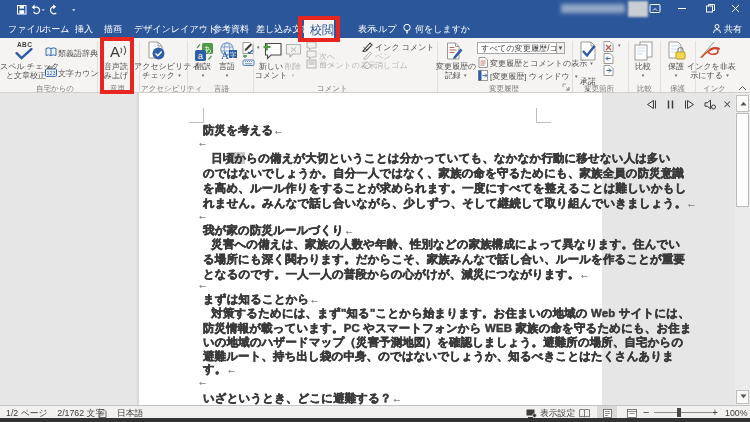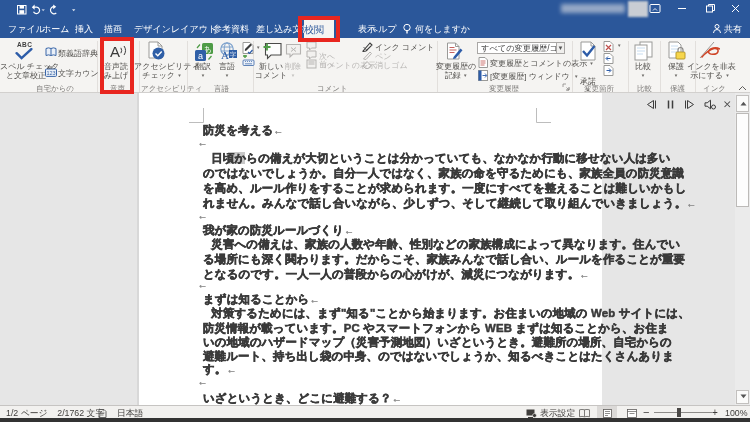--- a/index.html
+++ b/index.html
@@ -1,20 +1,20 @@
 <!DOCTYPE html>
 <html><head><meta charset="utf-8">
 <style>
 html,body{margin:0;padding:0}
 #root{position:relative;width:750px;height:422px;overflow:hidden;background:#e6e6e6;font-family:"Liberation Sans",sans-serif;-webkit-font-smoothing:antialiased}
 .abs{position:absolute}
 #titlebar{left:0;top:0;width:750px;height:19px;background:#2b579a}
 #tabrow{left:0;top:19px;width:750px;height:19px;background:#2b579a}
 .tab{position:absolute;top:0;height:19px;line-height:20px;color:#fff;font-size:9px;white-space:nowrap}
-#activetab{position:absolute;left:304px;top:0.5px;width:30px;height:19.5px;background:#f5f4f2;color:#2b579a;font-size:10px;line-height:20px;text-align:left}
+#activetab{position:absolute;left:304px;top:0.5px;width:30px;height:19.5px;background:#f5f4f2;color:#2b579a;font-size:12px;line-height:20px;text-align:right}
 #ribbon{left:0;top:38px;width:750px;height:54px;background:#f5f4f2}
 #ribbonline{left:0;top:92px;width:750px;height:1px;background:#d2d0ce}
 .gsep{position:absolute;top:3px;width:1px;height:86px;background:#e2dfdc}
 .glabel{position:absolute;top:46px;height:9px;font-size:7.5px;color:#7c7a78;white-space:nowrap}
 .blabel{position:absolute;font-size:8px;color:#504e4b;white-space:nowrap;text-align:center;line-height:8.5px}
 .blabel.dis{color:#b8b6b4}
 .srow{position:absolute;font-size:8px;color:#504e4b;white-space:nowrap}
 .srow.dis{color:#b8b6b4}
 .dd{color:#6d6b68;font-size:4.5px;vertical-align:1px}
 #canvas{left:0;top:93px;width:750px;height:312px;background:#e6e6e6}
@@ -282,22 +282,22 @@
 <div class="tl" style="left:203px;top:89.0px">を高め、ルール作りをすることが求められます。一度にすべてを整えることは難しいかもし</div>
 <div class="tl" style="left:203px;top:104.3px">れません。みんなで話し合いながら、少しずつ、そして継続して取り組んでいきましょう。<span class="rm">←</span></div>
 <div class="tl" style="left:197.5px;top:116.0px"><span class="rm">←</span></div>
 <div class="tl" style="left:203px;top:130.5px">我が家の防災ルールづくり<span class="rm">←</span></div>
 <div class="tl" style="left:211.3px;top:145.3px">災害への備えは、家族の人数や年齢、性別などの家族構成によって異なります。住んでい</div>
 <div class="tl" style="left:203px;top:160.2px">る場所にも深く関わります。だからこそ、家族みんなで話し合い、ルールを作ることが重要</div>
 <div class="tl" style="left:203px;top:175.0px">となるのです。一人一人の普段からの心がけが、減災につながります。<span class="rm">←</span></div>
 <div class="tl" style="left:197.5px;top:185.1px"><span class="rm">←</span></div>
 <div class="tl" style="left:203px;top:200.0px">まずは知ることから<span class="rm">←</span></div>
 <div class="tl" style="left:211.3px;top:214.3px">対策するためには、まず"知る"ことから始まります。お住まいの地域の Web サイトには、</div>
-<div class="tl" style="left:203px;top:228.7px">防災情報が載っています。PC やスマートフォンから WEB まずは知ることから、お住ま</div>
-<div class="tl" style="left:203px;top:243.0px">いの地域のハザードマップ（災害予測地図）いざというとき。避難所の場所、自宅からの</div>
+<div class="tl" style="left:203px;top:228.7px">防災情報が載っています。PC やスマートフォンから WEB 家族の命を守るためにも、お住ま</div>
+<div class="tl" style="left:203px;top:243.0px">いの地域のハザードマップ（災害予測地図）を確認しましょう。避難所の場所、自宅からの</div>
 <div class="tl" style="left:203px;top:256.8px">避難ルート、持ち出し袋の中身、のではないでしょうか、知るべきことはたくさんありま</div>
 <div class="tl" style="left:203px;top:270.3px">す。<span class="rm">←</span></div>
 <div class="tl" style="left:197.5px;top:281.7px"><span class="rm">←</span></div>
 <div class="tl" style="left:203px;top:298.5px">いざというとき、どこに避難する？<span class="rm">←</span></div>
 </div>
 <svg class="abs" style="left:644px;top:5.5px" width="88" height="11" viewBox="0 0 88 11">
  <g stroke="#3d3d3d" fill="none" stroke-width="1">
   <path d="M9.5 1.5 L3.5 5.5 L9.5 9.5 Z M11.5 1.5 V9.5"></path>
   <path d="M24.5 1.5 V9.5 M28.5 1.5 V9.5" stroke-width="1.5"></path>
   <path d="M43.5 1.5 L49.5 5.5 L43.5 9.5 Z M41.5 1.5 V9.5"></path>

